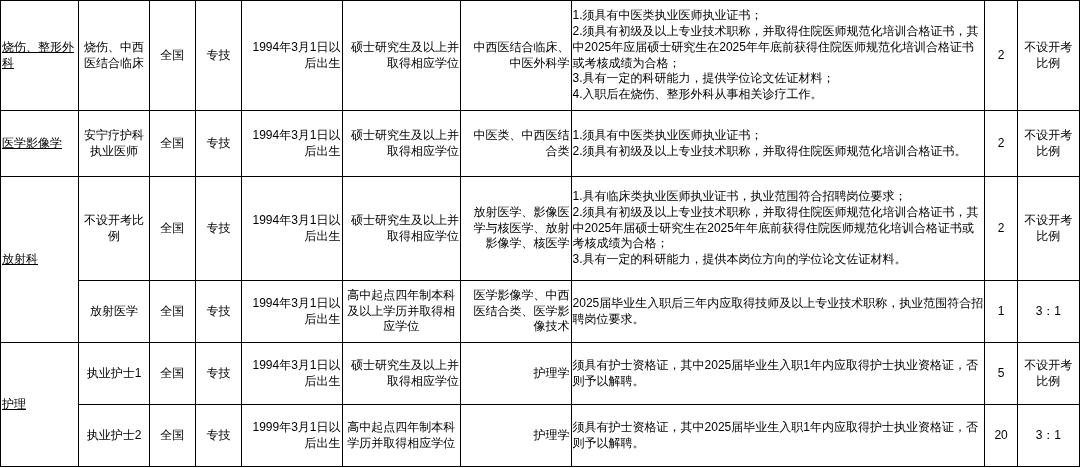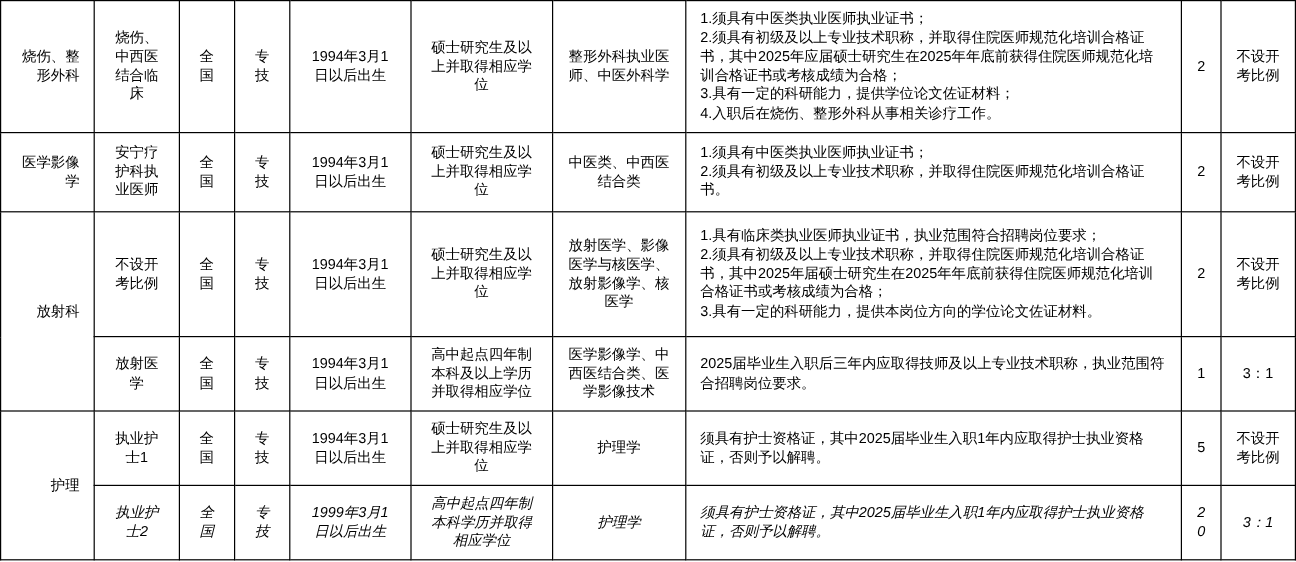--- a/index.html
+++ b/index.html
@@ -15,43 +15,43 @@
   }
   table.recruit-table {
     border-collapse: collapse;
     table-layout: fixed;
     width: 1080px;
     font-size: 12px;
     color: #000000;
   }
   table.recruit-table td {
     border: 1px solid #000000;
-    padding: 3px 12px;
+    padding: 3px 1px;
     vertical-align: middle;
     line-height: 1.32;
     word-wrap: break-word;
     overflow: hidden;
   }
   
   col.c-dept      { width: 78px; }
   col.c-post      { width: 70px; }
   col.c-region    { width: 46px; }
   col.c-type      { width: 46px; }
   col.c-birth     { width: 100px; }
   col.c-edu       { width: 118px; }
   col.c-major     { width: 110px; }
   col.c-req       { width: 412px; }
   col.c-num       { width: 32px; }
   col.c-ratio     { width: 62px; }
 
   .ctr { text-align: center; }
-  .lft { text-align: center; margin-top: 12px; }
+  .lft { text-align: right; margin-top: 12px; }
   .req-cell { text-align: left; }
   .small-line { white-space: pre-line; }
-  .dept-cell { text-align: right; }
+  .dept-cell { text-align: left; text-decoration: underline; }
   .nowrapnum { text-align: center; }
 </style>
 </head>
 <body>
 
 <table class="recruit-table">
   <colgroup>
     <col class="c-dept">
       <col class="c-post">
       <col class="c-region">
@@ -65,21 +65,21 @@
   </colgroup>
   <tbody>
 
     <tr style="height:110px;">
       <td class="dept-cell">烧伤、整形外科</td>
       <td class="ctr">烧伤、中西医结合临床</td>
       <td class="ctr">全国</td>
       <td class="ctr">专技</td>
       <td class="lft">1994年3月1日以后出生</td>
       <td class="lft">硕士研究生及以上并取得相应学位</td>
-      <td class="lft">整形外科执业医师、中医外科学</td>
+      <td class="lft">中西医结合临床、中医外科学</td>
       <td class="req-cell small-line">1.须具有中医类执业医师执业证书；
 2.须具有初级及以上专业技术职称，并取得住院医师规范化培训合格证书，其中2025年应届硕士研究生在2025年年底前获得住院医师规范化培训合格证书或考核成绩为合格；
 3.具有一定的科研能力，提供学位论文佐证材料；
 4.入职后在烧伤、整形外科从事相关诊疗工作。</td>
       <td class="nowrapnum">2</td>
       <td class="ctr">不设开考比例</td>
     </tr>
 
     <tr style="height:66px;">
       <td class="dept-cell">医学影像学</td>
@@ -128,21 +128,21 @@
       <td class="ctr">全国</td>
       <td class="ctr">专技</td>
       <td class="lft">1994年3月1日以后出生</td>
       <td class="lft">硕士研究生及以上并取得相应学位</td>
       <td class="lft">护理学</td>
       <td class="req-cell small-line">须具有护士资格证，其中2025届毕业生入职1年内应取得护士执业资格证，否则予以解聘。</td>
       <td class="nowrapnum">5</td>
       <td class="ctr">不设开考比例</td>
     </tr>
 
-    <tr style="height:62px;font-style:italic;">
+    <tr style="height:62px;">
       <td class="ctr">执业护士2</td>
       <td class="ctr">全国</td>
       <td class="ctr">专技</td>
       <td class="lft">1999年3月1日以后出生</td>
       <td class="ctr">高中起点四年制本科学历并取得相应学位</td>
       <td class="lft">护理学</td>
       <td class="req-cell small-line">须具有护士资格证，其中2025届毕业生入职1年内应取得护士执业资格证，否则予以解聘。</td>
       <td class="nowrapnum">20</td>
       <td class="ctr">3：1</td>
     </tr>

